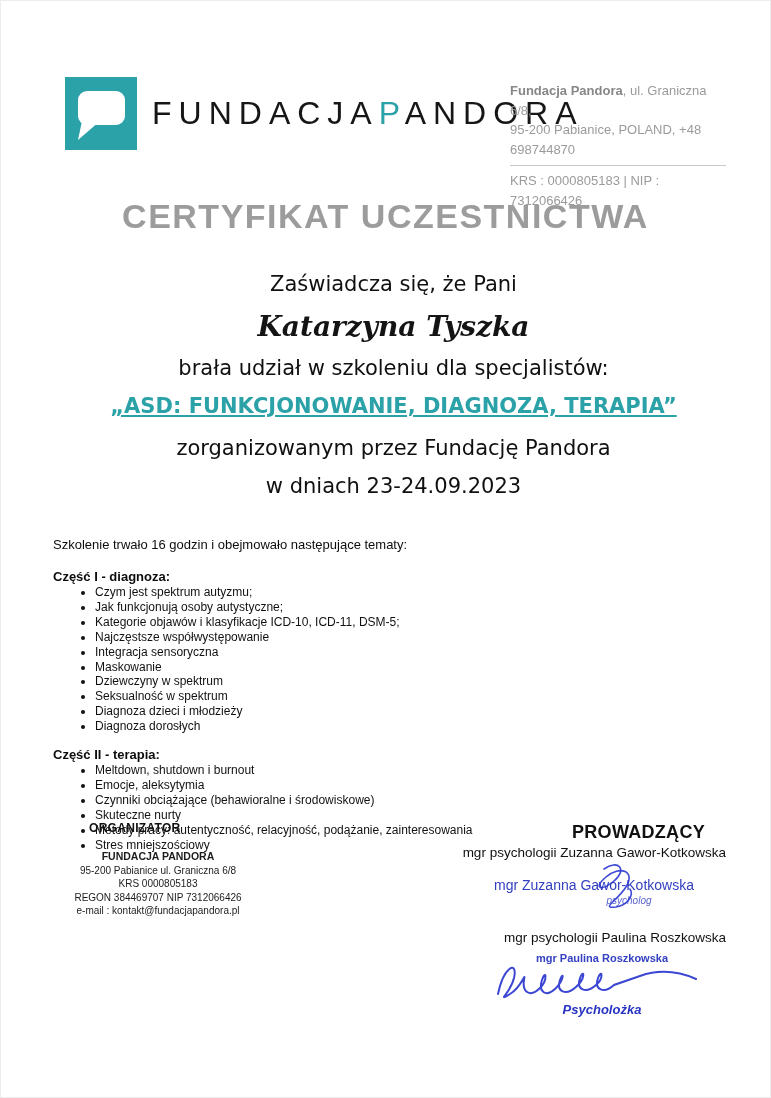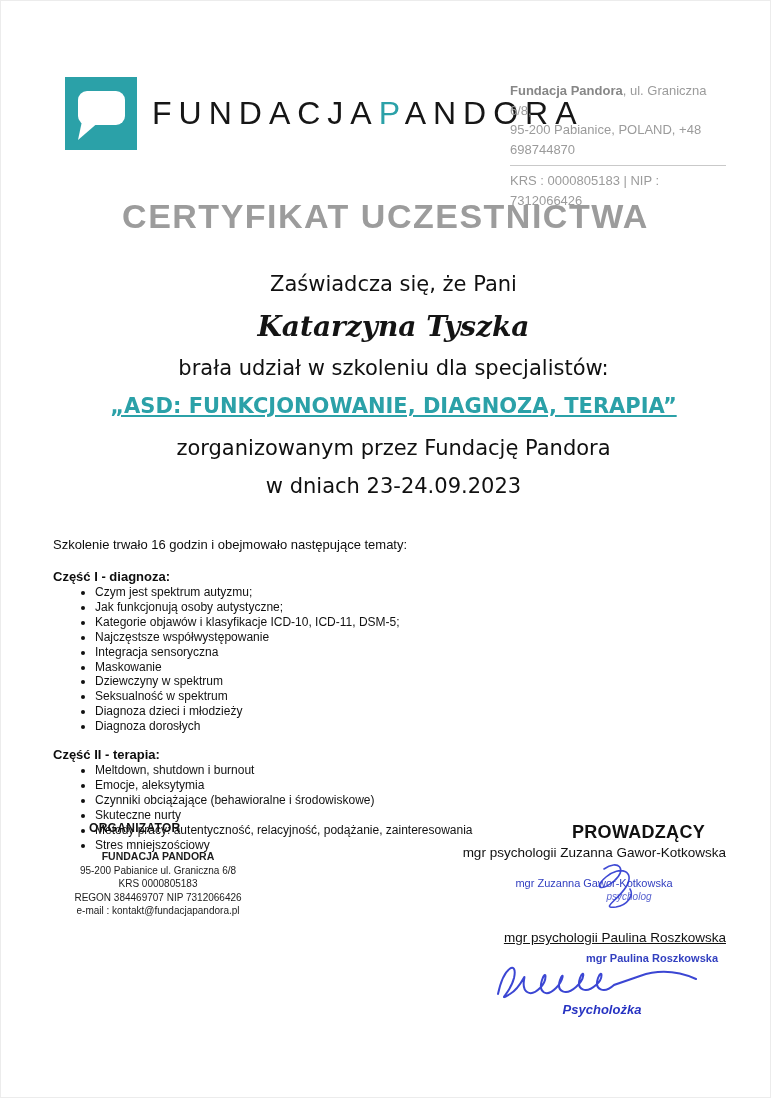--- a/index.html
+++ b/index.html
@@ -41,28 +41,28 @@
   .topic-list li { margin-bottom:1px; }
 
   
   .org-heading { position:absolute; left:88px; top:820px; font-size:12px; font-weight:700; letter-spacing:.3px; }
   .prow-heading { position:absolute; right:65px; top:821px; font-size:18px; font-weight:700; letter-spacing:.3px; }
   .org-block { position:absolute; left:56px; top:849px; width:202px; text-align:center;
                font-size:10px; line-height:1.33; color:#1c1c1c; }
   .org-name { font-weight:700; font-size:10.5px; }
   .trainer-label { position:absolute; right:44px; font-size:13.5px; color:#111; white-space:nowrap; }
   .t1 { top:844px; }
-  .t2 { top:929px;text-decoration:underline; }
+  .t2 { top:929px; }
   .sig { position:absolute; text-align:center; color:#3340c0; }
   .sig1 { top:876px; right:76px; width:200px; }
-  .sig1 .stamp-name { font-size:11px; }
+  .sig1 .stamp-name { font-size:14px; }
   .sig1 .scribble { position:absolute; top:-18px; left:48px; pointer-events:none; }
   .sig1 .stamp-role { font-size:10px; font-style:italic; color:#5a64cf; margin-top:2px; margin-left:70px; }
   .sig2 { top:951px; right:52px; width:232px; }
-  .sig2 .stamp-name { font-size:11px; font-weight:700;text-align:right; }
+  .sig2 .stamp-name { font-size:11px; font-weight:700; }
   .sig2 .scribble { display:block; margin:-10px auto 0; }
   .sig2 .stamp-role { font-size:13px; font-weight:700; font-style:italic; margin-top:-8px; color:#2733c2; }
 </style>
 </head>
 <body>
 
 <div class="page">
 
   <div class="logo-row">
     <svg class="logo-mark" viewBox="0 0 72 73" width="72" height="73" aria-hidden="true">

